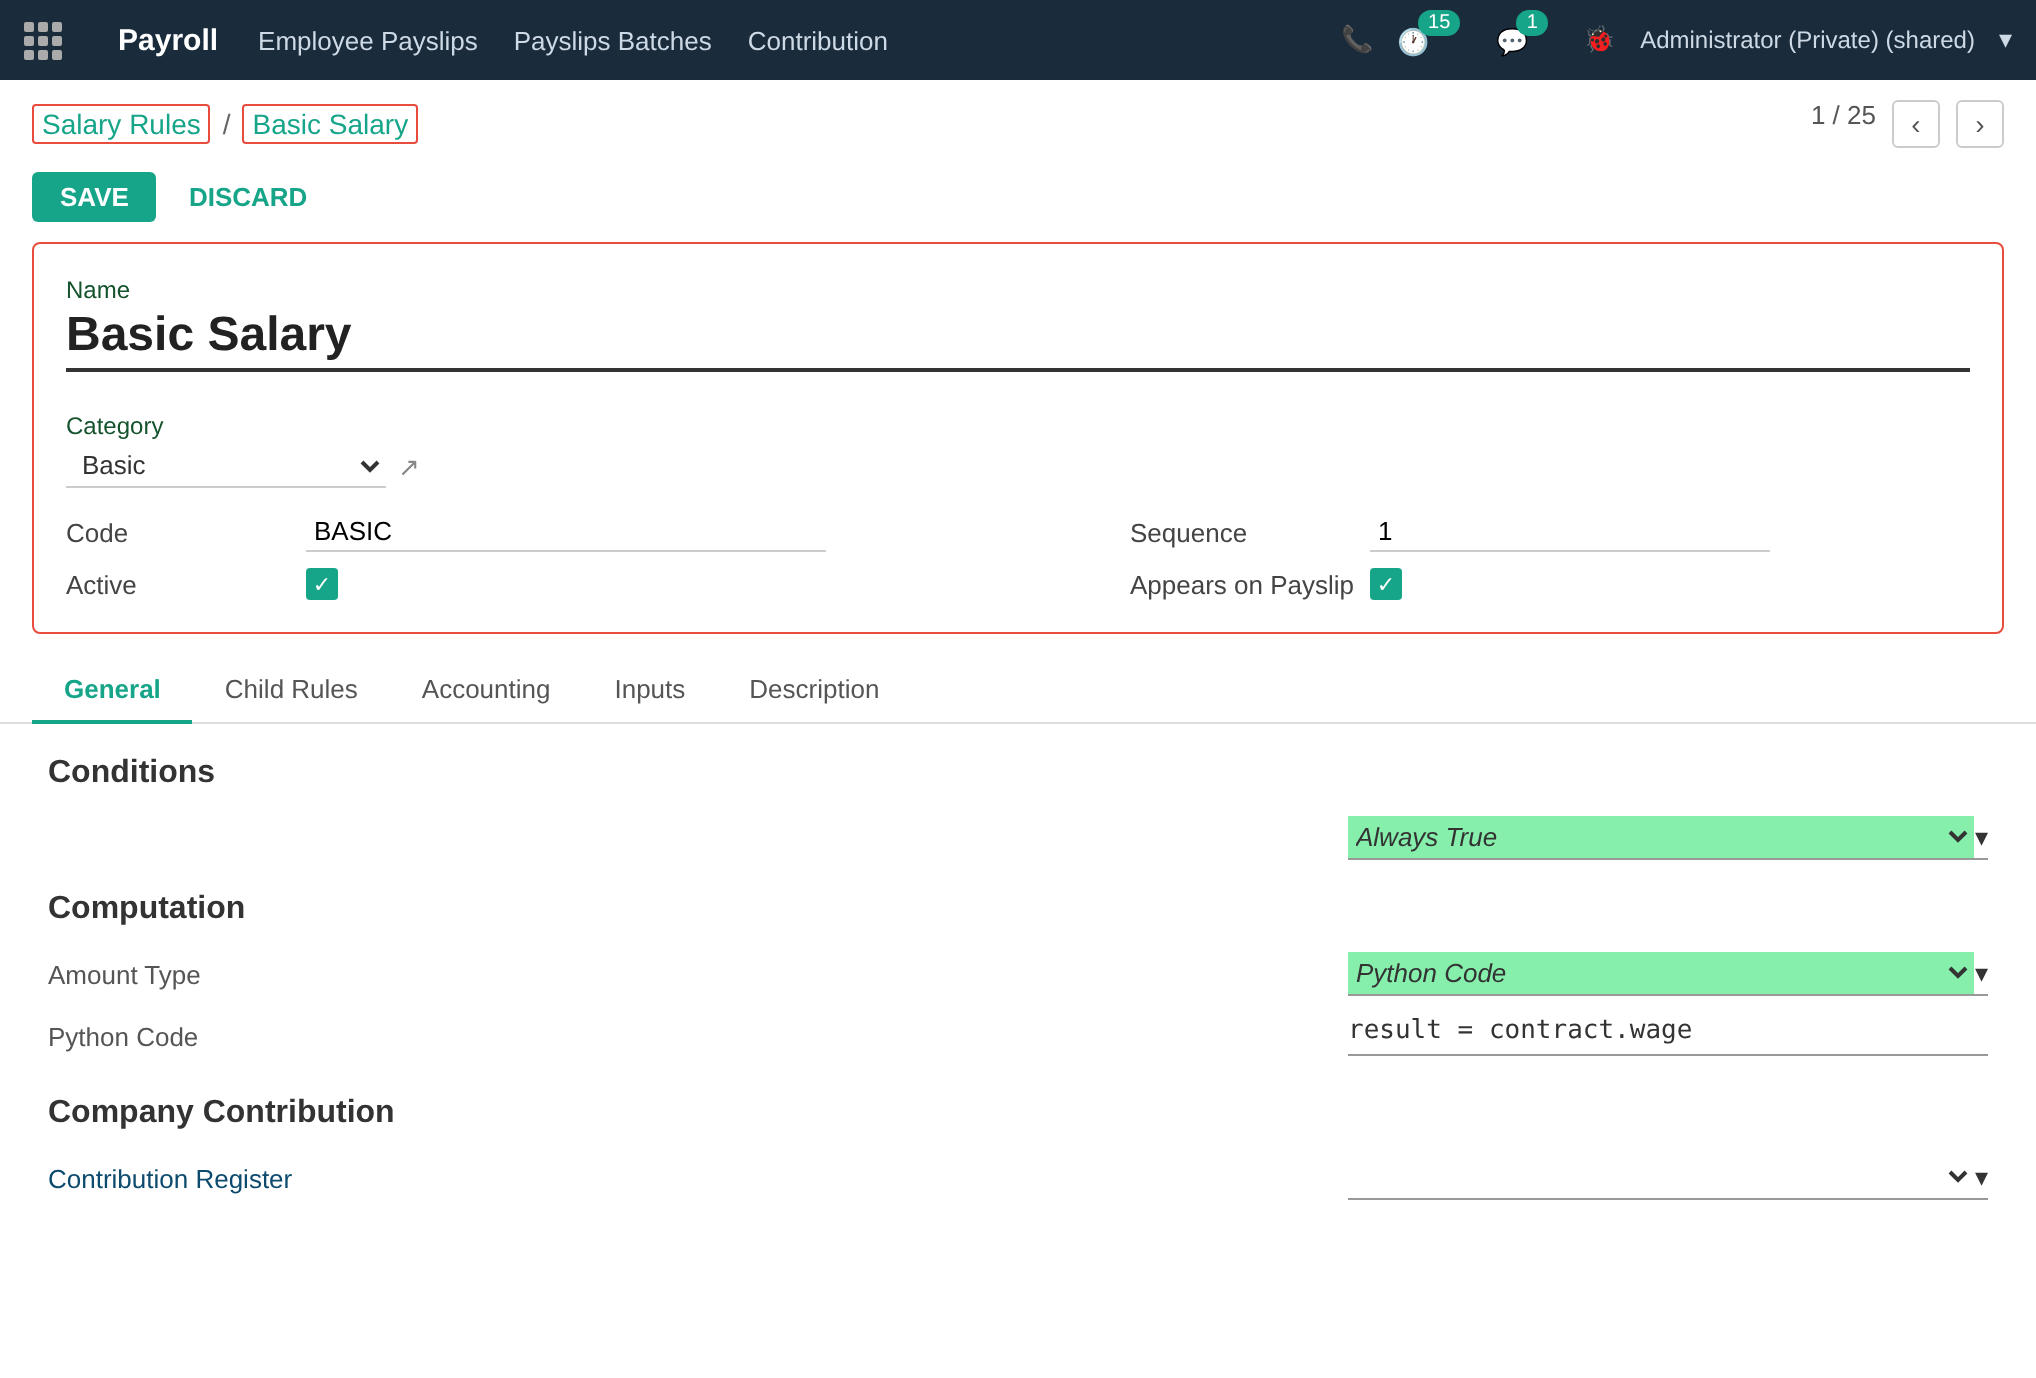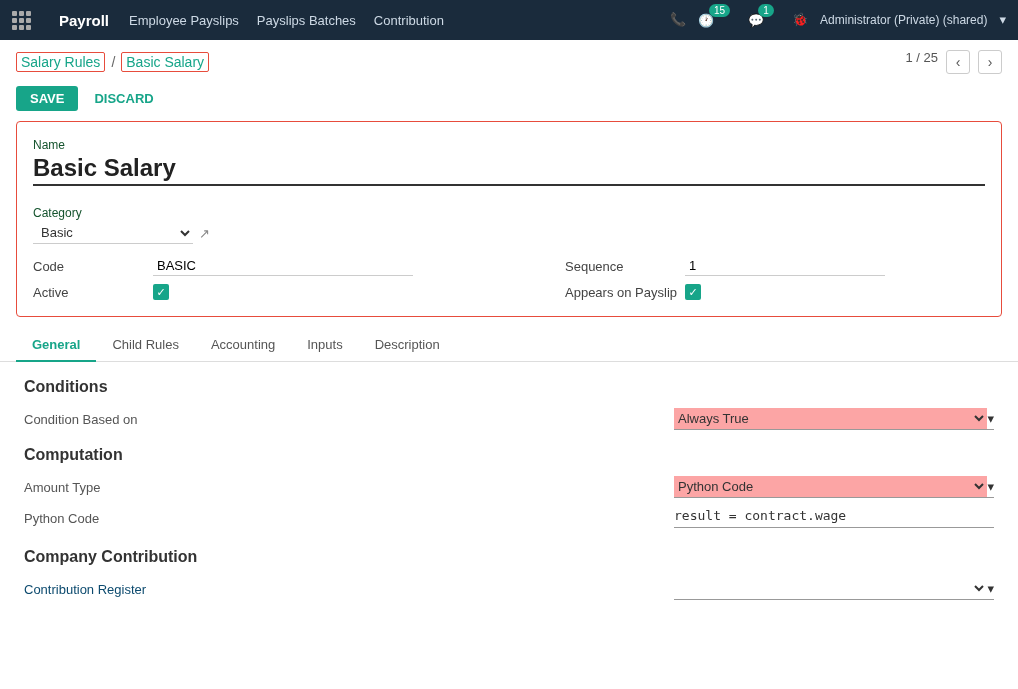--- a/index.html
+++ b/index.html
@@ -282,25 +282,26 @@
     .dropdown-field {
       display: flex;
       align-items: center;
       border-bottom: 1px solid #999;
       width: 100%;
     }
     .dropdown-field select {
       border: none;
       font-size: 13px;
       color: #333;
-      background: #fca5a5;
+      background: #86efac;
       outline: none;
       flex: 1;
       cursor: pointer;
       padding: 2px 0;
+      font-style: italic;
     }
 
     .python-code-field {
       font-family: monospace;
       font-size: 13px;
       color: #333;
       border-bottom: 1px solid #999;
       padding-bottom: 4px;
       width: 100%;
     }
@@ -427,21 +428,20 @@
     <a class="tab" href="#">Child Rules</a>
     <a class="tab" href="#">Accounting</a>
     <a class="tab" href="#">Inputs</a>
     <a class="tab" href="#">Description</a>
   </div>
 
   <div class="section">
 
     <div class="section-title">Conditions</div>
     <div class="section-row">
-      <span class="row-label">Condition Based on</span>
       <div class="row-value-right">
         <div class="dropdown-field">
           <select>
             <option selected="">Always True</option>
             <option>Range</option>
             <option>Python Expression</option>
           </select>
           <span>▾</span>
         </div>
       </div>

